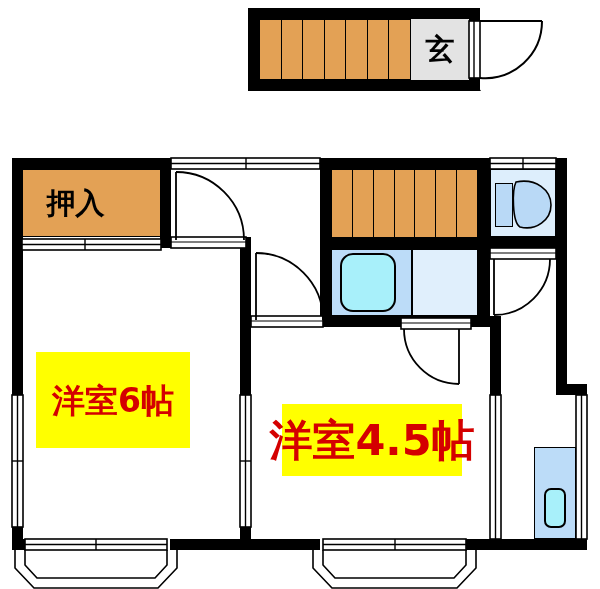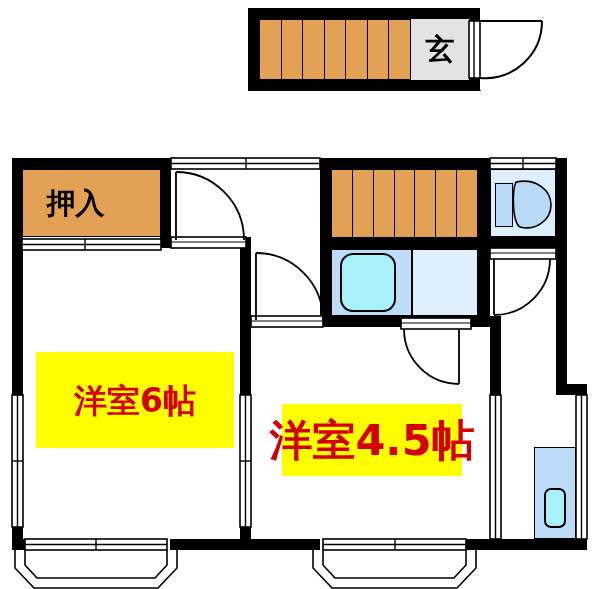--- a/index.html
+++ b/index.html
@@ -148,21 +148,21 @@
   <div class="fill" style="left:340px; top:253px; width:56px; height:59px; background:#a8f0fa; border:2px solid #000; border-radius:13px; box-sizing:border-box;"></div>
 
   <div class="fill" style="left:412px; top:249px; width:66px; height:67px; background:#e0effc; border:1px solid #000; box-sizing:border-box;"></div>
 
   <div class="fill" style="left:490px; top:169px; width:66px; height:68px; background:#ddeefc; border:1px solid #000; box-sizing:border-box;"></div>
   <div class="fill" style="left:495px; top:183px; width:18px; height:44px; background:#b9d9f6; border:1px solid #000; box-sizing:border-box;"></div>
 
   <div class="fill" style="left:534px; top:447px; width:42px; height:92px; background:#bcdcf8; border:1px solid #000; box-sizing:border-box;"></div>
   <div class="fill" style="left:544px; top:488px; width:22px; height:40px; background:#a8f0fa; border:2px solid #000; border-radius:7px; box-sizing:border-box;"></div>
 
-  <div class="room-label" style="left:36px; top:352px; width:198px; height:96px; font-size:33px;">洋室6帖</div>
+  <div class="room-label" style="left:36px; top:352px; width:154px; height:96px; font-size:33px;">洋室6帖</div>
 
   <div class="room-label" style="left:282px; top:404px; width:180px; height:72px; font-size:43px;">洋室4.5帖</div>
 
   <svg class="svg-layer" viewBox="0 0 600 589" xmlns="http://www.w3.org/2000/svg">
 
     <g>
       <path d="M480,21 L542,21 L542,78 L480,78" fill="#ffffff" stroke="none"></path>
       <line x1="480" y1="21" x2="542" y2="21" stroke="#000" stroke-width="2"></line>
       <path d="M542,21 A57,57 0 0,1 480,78" fill="none" stroke="#000" stroke-width="2"></path>
       <rect x="469" y="21" width="11" height="57" fill="#ffffff" stroke="#000" stroke-width="1.6"></rect>

